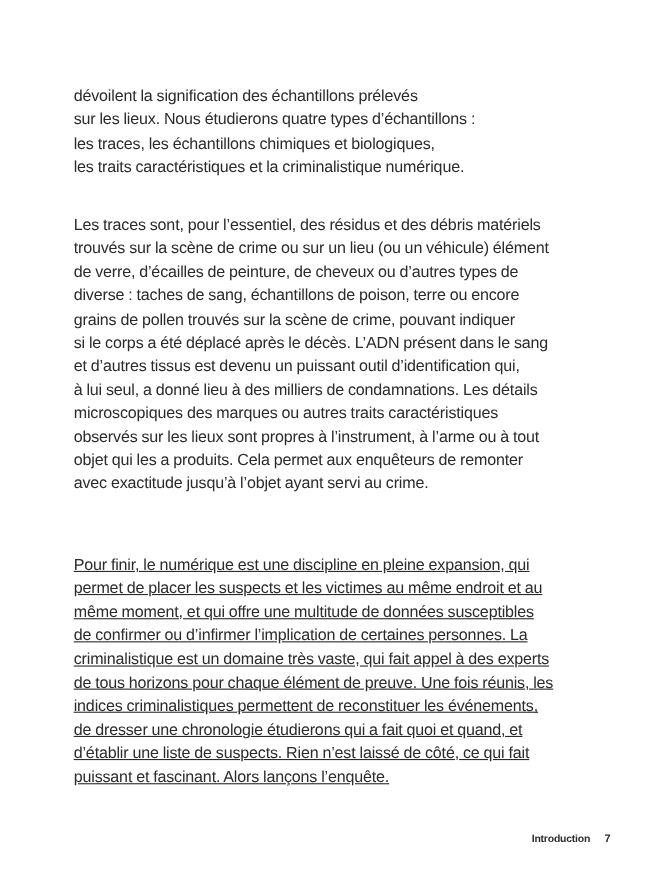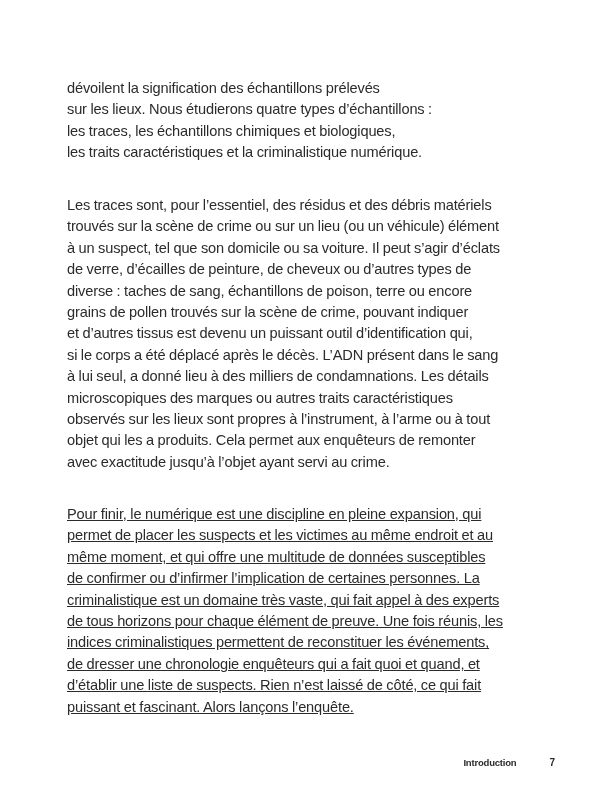--- a/index.html
+++ b/index.html
@@ -37,21 +37,21 @@
     }
     #para-1 { top: 78px; }
     #para-2 { top: 195px; }
     #para-3 { top: 504px; text-decoration: underline; }
     .footer {
       position: absolute;
       top: 757px;
       right: 34px;
       display: flex;
       align-items: baseline;
-      gap: 33px;
+      gap: 13px;
       font-size: 10px;
       color: #2b2b2b;
     }
     .footer .section {
       font-weight: bold;
       font-size: 9.5px;
       letter-spacing: -0.2px;
     }
     .footer .page-num {
       font-weight: bold;
@@ -66,42 +66,41 @@
   <p class="para" id="para-1">
     <span class="line">dévoilent la signification des échantillons prélevés</span>
     <span class="line">sur les lieux. Nous étudierons quatre types d’échantillons :</span>
     <span class="line">les traces, les échantillons chimiques et biologiques,</span>
     <span class="line">les traits caractéristiques et la criminalistique numérique.</span>
   </p>
 
   <p class="para" id="para-2">
     <span class="line">Les traces sont, pour l’essentiel, des résidus et des débris matériels</span>
     <span class="line">trouvés sur la scène de crime ou sur un lieu (ou un véhicule) élément</span>
-    <span class="line">à un suspect, tel que son domicile ou sa voiture. Il peut s’agir d’éclats</span>
     <span class="line">de verre, d’écailles de peinture, de cheveux ou d’autres types de</span>
     <span class="line">diverse : taches de sang, échantillons de poison, terre ou encore</span>
     <span class="line">grains de pollen trouvés sur la scène de crime, pouvant indiquer</span>
+    <span class="line">si le corps a été déplacé après le décès. L’ADN présent dans le sang</span>
     <span class="line">et d’autres tissus est devenu un puissant outil d’identification qui,</span>
-    <span class="line">si le corps a été déplacé après le décès. L’ADN présent dans le sang</span>
     <span class="line">à lui seul, a donné lieu à des milliers de condamnations. Les détails</span>
     <span class="line">microscopiques des marques ou autres traits caractéristiques</span>
     <span class="line">observés sur les lieux sont propres à l’instrument, à l’arme ou à tout</span>
     <span class="line">objet qui les a produits. Cela permet aux enquêteurs de remonter</span>
     <span class="line">avec exactitude jusqu’à l’objet ayant servi au crime.</span>
   </p>
 
   <p class="para" id="para-3">
     <span class="line">Pour finir, le numérique est une discipline en pleine expansion, qui</span>
     <span class="line">permet de placer les suspects et les victimes au même endroit et au</span>
     <span class="line">même moment, et qui offre une multitude de données susceptibles</span>
     <span class="line">de confirmer ou d’infirmer l’implication de certaines personnes. La</span>
     <span class="line">criminalistique est un domaine très vaste, qui fait appel à des experts</span>
     <span class="line">de tous horizons pour chaque élément de preuve. Une fois réunis, les</span>
     <span class="line">indices criminalistiques permettent de reconstituer les événements,</span>
-    <span class="line">de dresser une chronologie enquêteurs qui a fait quoi et quand, et</span>
+    <span class="line">de dresser une chronologie étudierons qui a fait quoi et quand, et</span>
     <span class="line">d’établir une liste de suspects. Rien n’est laissé de côté, ce qui fait</span>
     <span class="line">puissant et fascinant. Alors lançons l’enquête.</span>
   </p>
 
   <div class="footer">
     <span class="section">Introduction</span>
     <span class="page-num">7</span>
   </div>
 
 </div>

